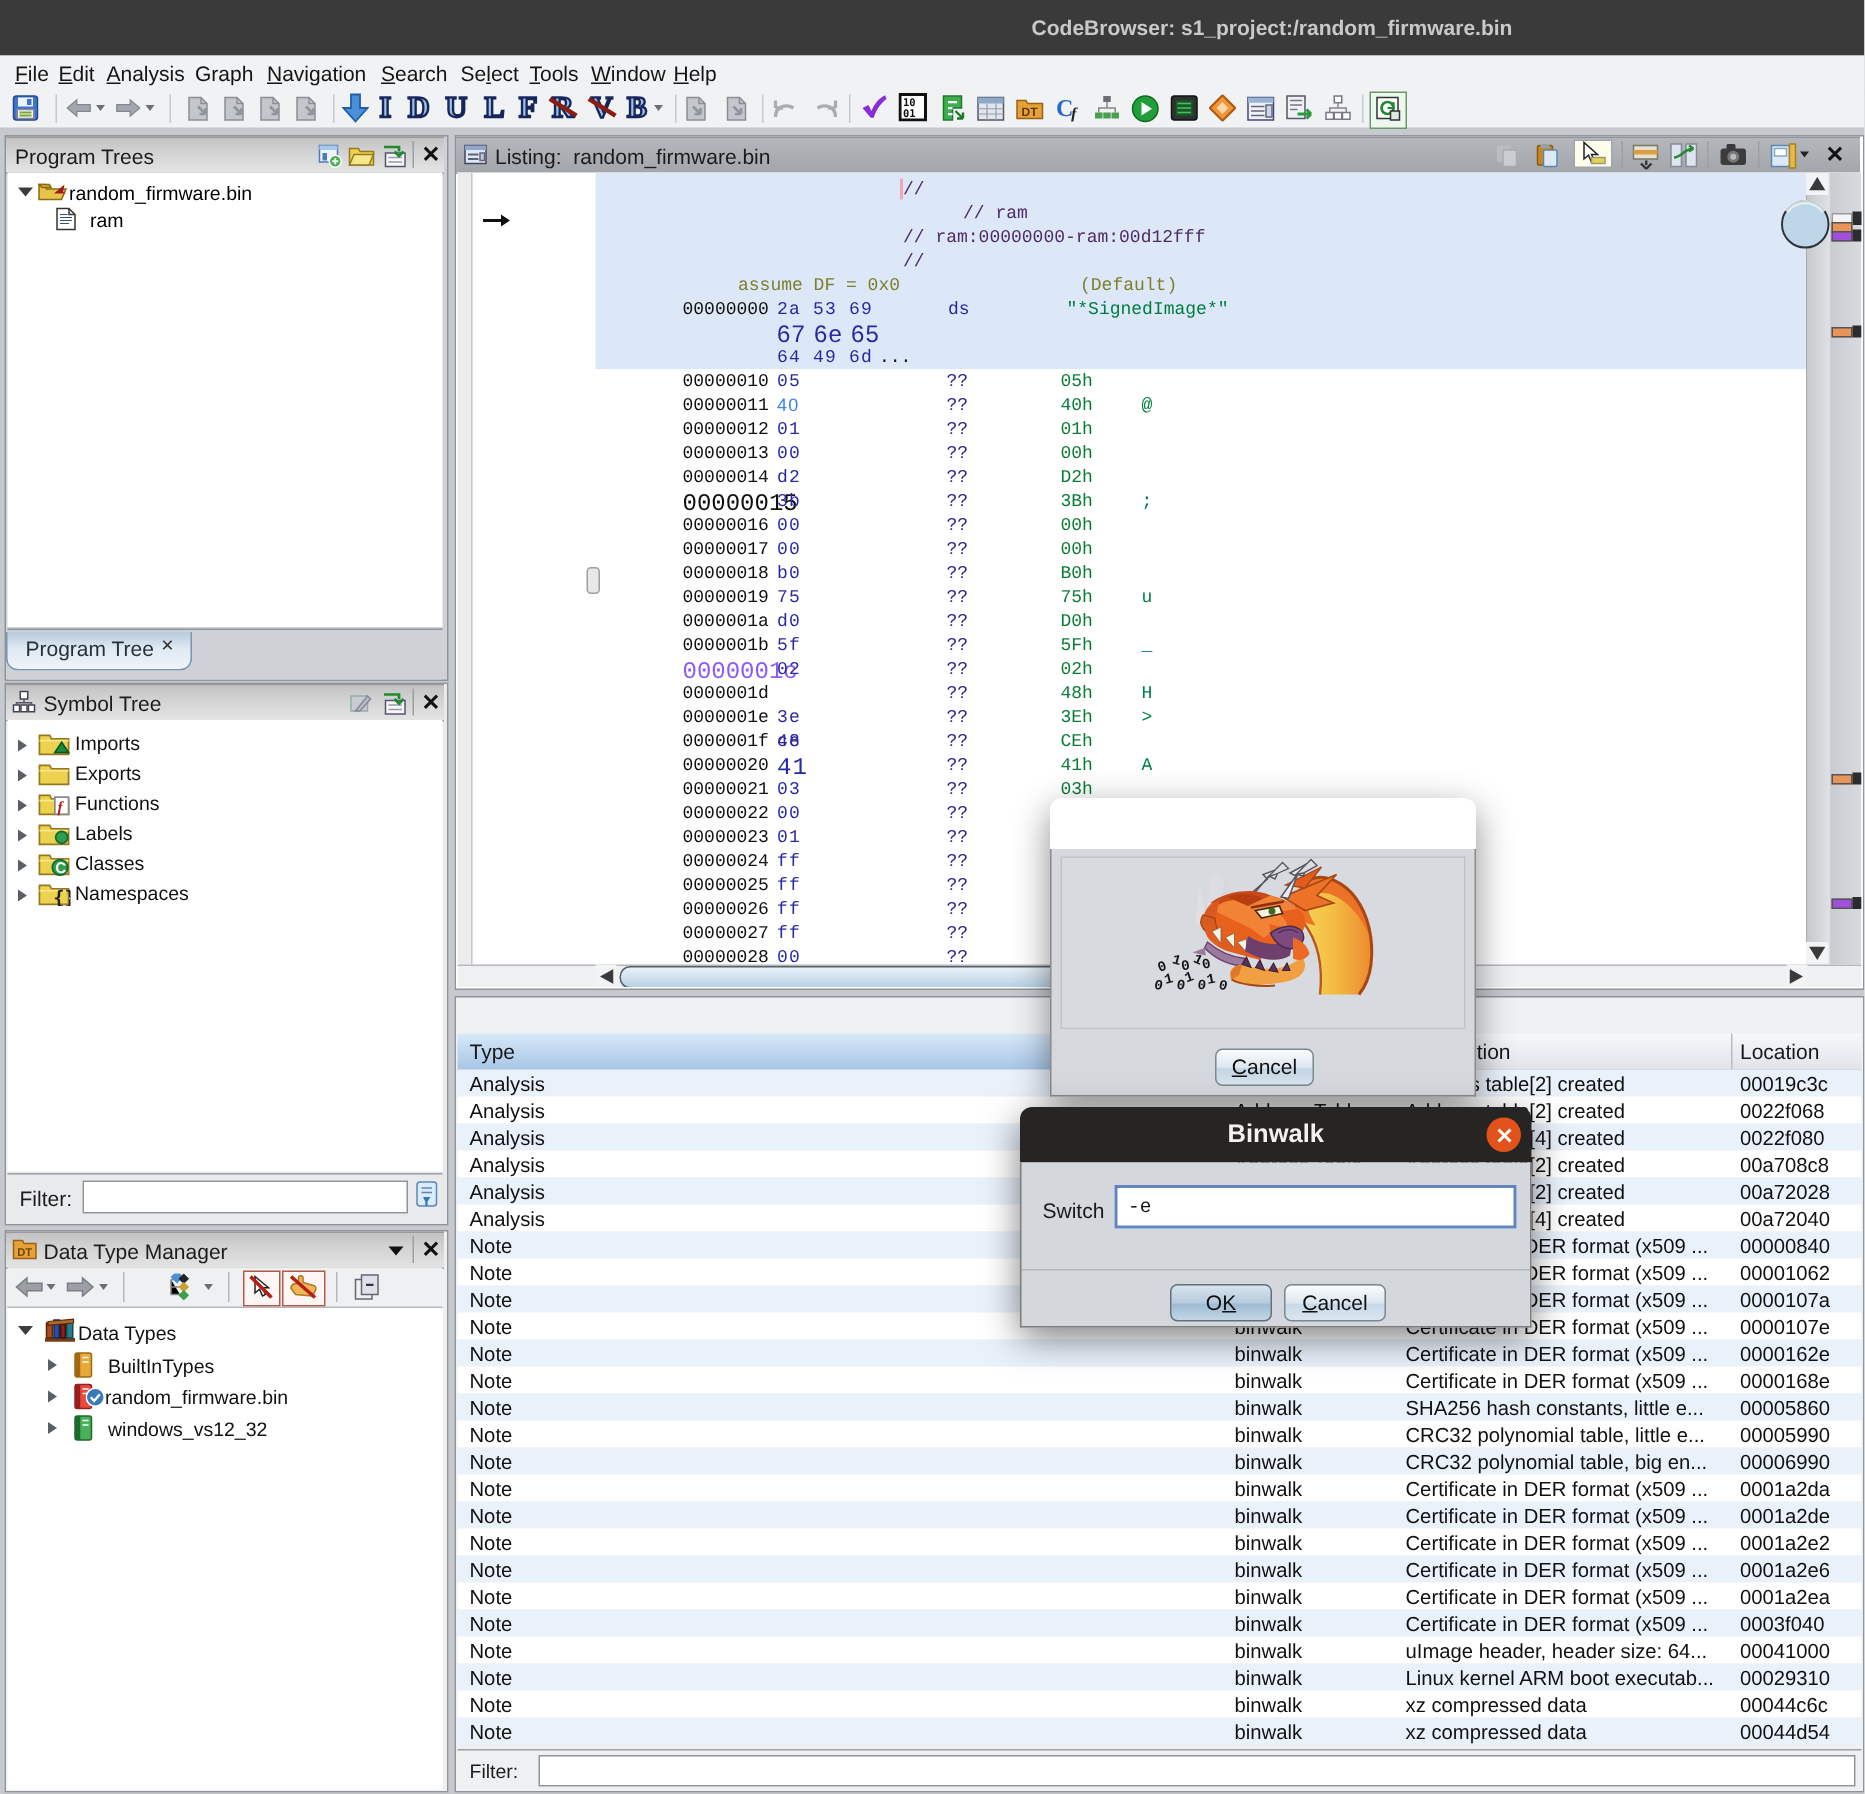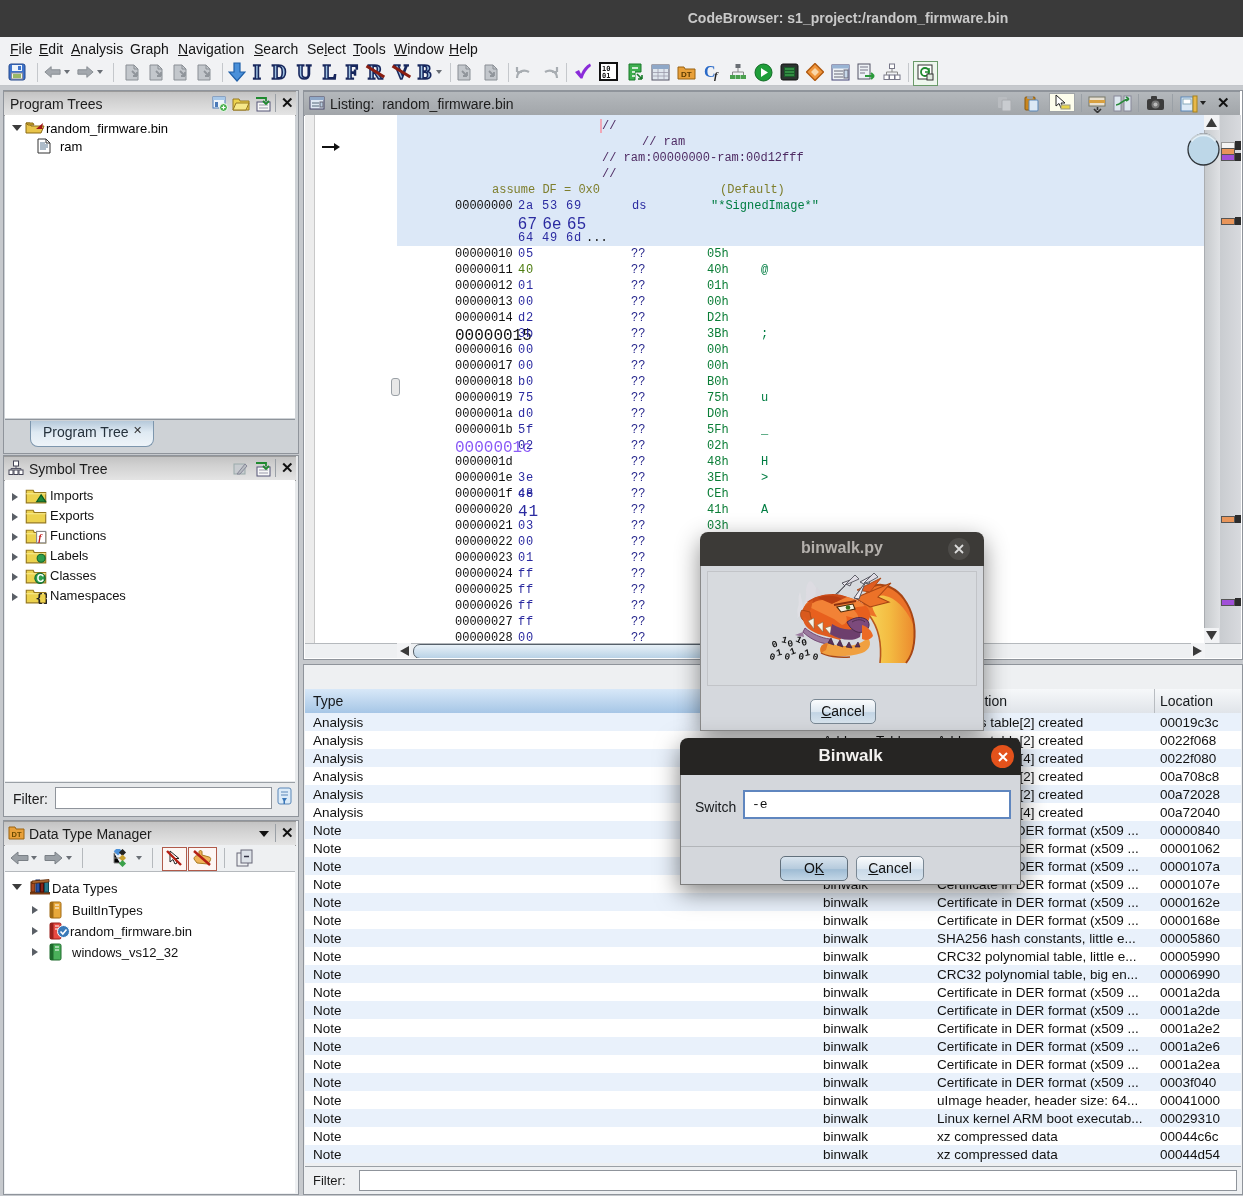--- a/index.html
+++ b/index.html
@@ -210,21 +210,21 @@
         <path d="M11 9 L18 3 L17 8 L19 9 Z" fill="#a01818"></path>
       </svg>
   <span class="abs" style="left:42px;top:30px;font-size:13px;">random_firmware.bin</span>
   <svg class="abs" style="left:33px;top:47px;" width="14" height="16" viewBox="0 0 14 16">
         <path d="M1 1 L9 1 L13 5 L13 15 L1 15 Z" fill="#fff" stroke="#333" stroke-width="1"></path>
         <path d="M9 1 L9 5 L13 5" fill="none" stroke="#333" stroke-width="1"></path>
         <path d="M3 5 h5 M3 7 h8 M3 9 h8 M3 11 h6" stroke="#357" stroke-width="0.8"></path>
       </svg>
   <span class="abs" style="left:56px;top:48px;font-size:13px;">ram</span>
   <div class="abs" style="left:1px;top:328px;width:290px;height:33px;background:#ced2d6;border-top:1px solid #8f949b;"></div>
-  <div class="abs" style="left:26px;top:330px;width:122px;height:25px;background:linear-gradient(180deg,#b6c9da 0%,#dfeaf3 45%,#eef4f9 100%);border:1px solid #7d96ad;border-top:none;border-radius:0 0 8px 8px;">
+  <div class="abs" style="left:0;top:330px;width:122px;height:25px;background:linear-gradient(180deg,#b6c9da 0%,#dfeaf3 45%,#eef4f9 100%);border:1px solid #7d96ad;border-top:none;border-radius:0 0 8px 8px;">
     <span style="position:absolute;left:12px;top:3px;font-size:14px;color:#25313c;">Program Tree</span>
     <span style="position:absolute;left:102px;top:3px;font-size:11px;color:#333;">✕</span>
   </div>
 </div>
 
 <div class="abs panel" style="left:3px;top:455px;width:294px;height:360px;background:#e8eaec;">
   <div class="abs hdr" style="left:0;top:0;width:292px;height:23px;">
     <span class="abs" style="left:4px;top:3px;"><svg width="16" height="16" viewBox="0 0 16 16">
             <rect x="5.5" y="1" width="5" height="5" fill="#fff" stroke="#445"></rect>
             <rect x="1" y="10" width="4" height="4.5" fill="#fff" stroke="#445"></rect>
@@ -453,21 +453,21 @@
 <span style="position:absolute;left:327px;top:84px;font-family:'Liberation Mono',monospace;font-size:12px;white-space:pre;color:#2a2aa0;">ds</span>
 <span style="position:absolute;left:406px;top:84px;font-family:'Liberation Mono',monospace;font-size:12px;white-space:pre;color:#007d42;">"*SignedImage*"</span>
 <span style="position:absolute;left:213px;top:100px;font-family:Liberation Sans, sans-serif;font-size:16px;white-space:pre;color:#2a2aa0;letter-spacing:0.8px;">67 6e 65</span>
 <span style="position:absolute;left:213px;top:116px;font-family:'Liberation Mono',monospace;font-size:12px;white-space:pre;color:#2a2aa0;letter-spacing:0.8px;">64 49 6d</span>
 <span style="position:absolute;left:281px;top:116px;font-family:'Liberation Mono',monospace;font-size:12px;white-space:pre;color:#101010;">...</span>
 <span style="position:absolute;left:150px;top:132px;font-family:'Liberation Mono',monospace;font-size:12px;white-space:pre;color:#101010;">00000010</span>
 <span style="position:absolute;left:213px;top:132px;font-family:'Liberation Mono',monospace;font-size:12px;white-space:pre;color:#2a2aa0;letter-spacing:0.8px;">05</span>
 <span style="position:absolute;left:326px;top:132px;font-family:'Liberation Mono',monospace;font-size:12px;white-space:pre;color:#26268c;">??</span>
 <span style="position:absolute;left:402px;top:132px;font-family:'Liberation Mono',monospace;font-size:12px;white-space:pre;color:#0a7d36;">05h</span>
 <span style="position:absolute;left:150px;top:148px;font-family:'Liberation Mono',monospace;font-size:12px;white-space:pre;color:#101010;">00000011</span>
-<span style="position:absolute;left:213px;top:148px;font-family:Liberation Mono, monospace;font-size:12px;white-space:pre;color:#4d7c0f;letter-spacing:0.8px;">40</span>
+<span style="position:absolute;left:213px;top:148px;font-family:Liberation Sans, sans-serif;font-size:12px;white-space:pre;color:#3b82f6;letter-spacing:0.8px;">40</span>
 <span style="position:absolute;left:326px;top:148px;font-family:'Liberation Mono',monospace;font-size:12px;white-space:pre;color:#26268c;">??</span>
 <span style="position:absolute;left:402px;top:148px;font-family:'Liberation Mono',monospace;font-size:12px;white-space:pre;color:#0a7d36;">40h</span>
 <span style="position:absolute;left:456px;top:148px;font-family:'Liberation Mono',monospace;font-size:12px;white-space:pre;color:#007d42;">@</span>
 <span style="position:absolute;left:150px;top:164px;font-family:'Liberation Mono',monospace;font-size:12px;white-space:pre;color:#101010;">00000012</span>
 <span style="position:absolute;left:213px;top:164px;font-family:'Liberation Mono',monospace;font-size:12px;white-space:pre;color:#2a2aa0;letter-spacing:0.8px;">01</span>
 <span style="position:absolute;left:326px;top:164px;font-family:'Liberation Mono',monospace;font-size:12px;white-space:pre;color:#26268c;">??</span>
 <span style="position:absolute;left:402px;top:164px;font-family:'Liberation Mono',monospace;font-size:12px;white-space:pre;color:#0a7d36;">01h</span>
 <span style="position:absolute;left:150px;top:180px;font-family:'Liberation Mono',monospace;font-size:12px;white-space:pre;color:#101010;">00000013</span>
 <span style="position:absolute;left:213px;top:180px;font-family:'Liberation Mono',monospace;font-size:12px;white-space:pre;color:#2a2aa0;letter-spacing:0.8px;">00</span>
 <span style="position:absolute;left:326px;top:180px;font-family:'Liberation Mono',monospace;font-size:12px;white-space:pre;color:#26268c;">??</span>
@@ -726,27 +726,20 @@
 <span style="position:absolute;left:519px;top:482px;font-size:13.5px;color:#111;">binwalk</span>
 <span style="position:absolute;left:633px;top:482px;font-size:13.5px;color:#111;">xz compressed data</span>
 <span style="position:absolute;left:856px;top:482px;font-size:13.5px;color:#111;">00044d54</span>
   <div class="abs" style="left:1px;top:501px;width:936px;height:27px;background:#eef0f2;border-top:1px solid #9aa0a6;">
     <span style="position:absolute;left:8px;top:6px;font-size:13px;color:#1c1c1c;">Filter:</span>
     <span style="position:absolute;left:54px;top:3px;width:876px;height:19px;background:#fff;border:1px solid #8f949b;"></span>
   </div>
 </div>
 
 <div class="abs" style="left:700px;top:532px;width:284px;height:198px;border-radius:8px 8px 0 0;box-shadow:0 8px 24px rgba(0,0,0,0.45);">
-  <div class="abs" style="left:0;top:0;width:284px;height:34px;background:#3c3a37;border-radius:8px 8px 0 0;">
-    <span style="position:absolute;left:0;top:7px;width:284px;text-align:center;font-size:16px;font-weight:bold;color:#b4b0ac;">binwalk.py</span>
-    <span style="position:absolute;left:248px;top:6px;width:22px;height:22px;border-radius:11px;background:#4d4b48;"></span>
-    <svg style="position:absolute;left:253px;top:11px;" width="12" height="12" viewBox="0 0 12 12">
-          <path d="M2 2 L10 10 M10 2 L2 10" stroke="#dcdcdc" stroke-width="1.8"></path>
-        </svg>
-  </div>
   <div class="abs" style="left:0;top:34px;width:282px;height:164px;background:#d5d8dd;border:1px solid #8a8a8a;border-top:none;"></div>
   <div class="abs" style="left:7px;top:39px;width:268px;height:113px;background:#d7dade;border:1px solid #c2c4c8;"></div>
   <div class="abs" style="left:7px;top:39px;width:268px;height:113px;"><svg width="268" height="113" viewBox="0 0 268 113">
 <defs>
 <linearGradient id="neckg" x1="0" y1="0" x2="1" y2="0">
 <stop offset="0" stop-color="#f7d95e"></stop>
               <stop offset="0.5" stop-color="#f4bc42"></stop>
               <stop offset="1" stop-color="#ec8a2e"></stop>
 </linearGradient>
 </defs>

